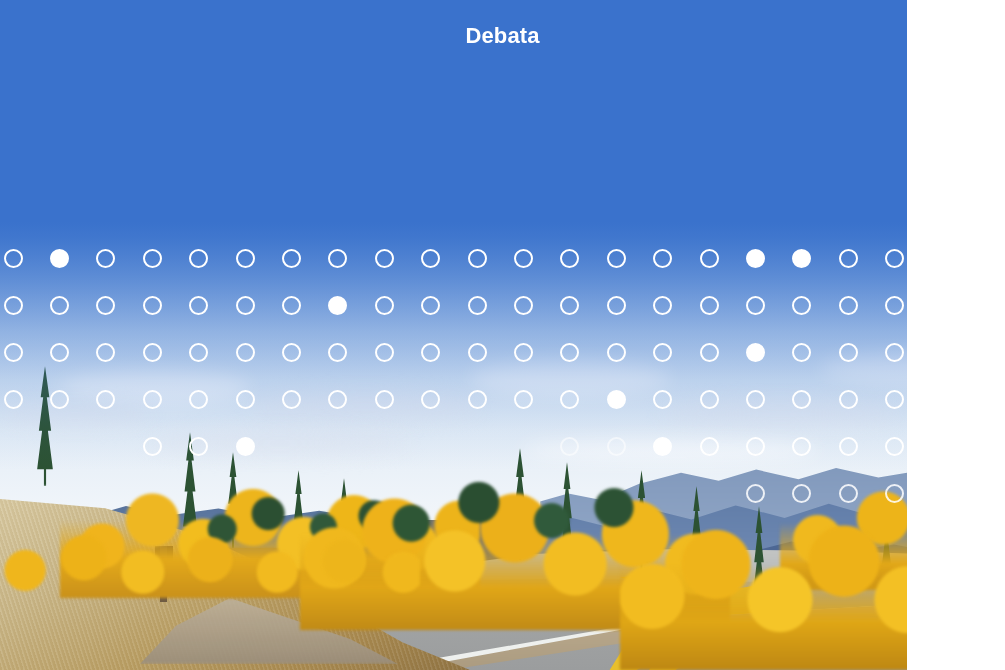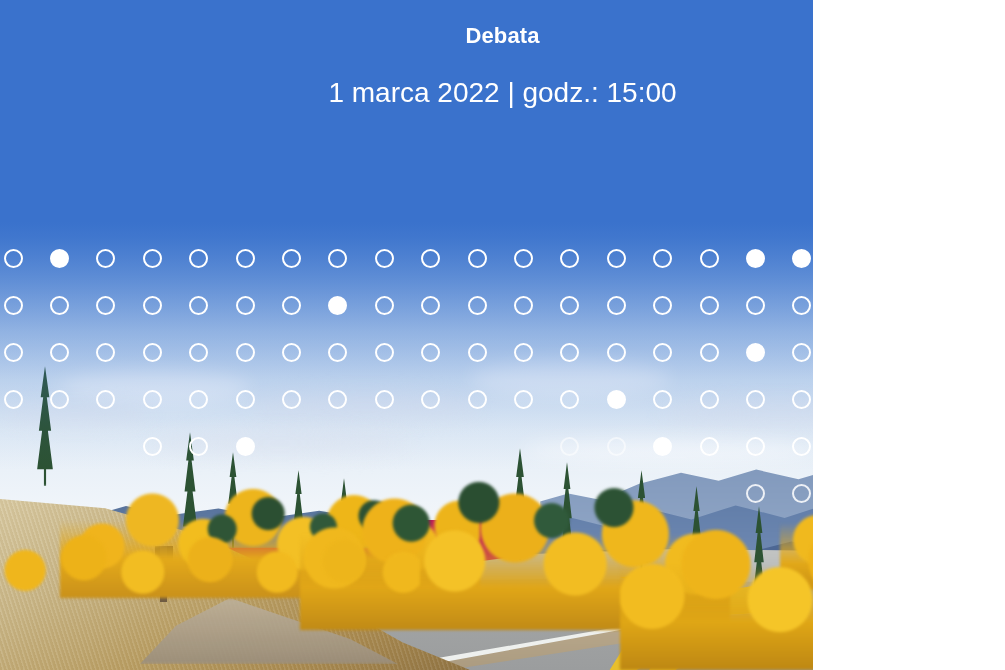--- a/index.html
+++ b/index.html
@@ -2,25 +2,25 @@
 <html><head>
 <meta charset="utf-8">
 <style>
   html, body {
     margin: 0;
     padding: 0;
     background: #ffffff;
   }
   #banner {
     position: relative;
-    width: 813px;
+    width: 907px;
     height: 670px;
     overflow: hidden;
     font-family: "Liberation Sans", sans-serif;
-    background: #be185d;
+    background: #737373;
   }
 
   
   .photo {
     position: absolute;
     left: 0; top: 0;
     width: 1005px;
     height: 670px;
     overflow: hidden;
   }
@@ -509,16 +509,15 @@
       <div class="dot" style="left: 746px; top: 484px; opacity: 0.85;"></div>
       <div class="dot" style="left: 792px; top: 484px; opacity: 0.85;"></div>
       <div class="dot" style="left: 839px; top: 484px; opacity: 0.85;"></div>
       <div class="dot" style="left: 885px; top: 484px; opacity: 0.85;"></div>
       <div class="dot" style="left: 932px; top: 484px; opacity: 0.85;"></div>
       <div class="dot" style="left: 978px; top: 484px; opacity: 0.85;"></div>
     </div>
 
   <div class="header">
     <p class="kicker">Debata</p>
-    <p class="subtitle">1 marca 2022 | godz.: 15:00</p>
   </div>
 
 </div>
 
 </body></html>

